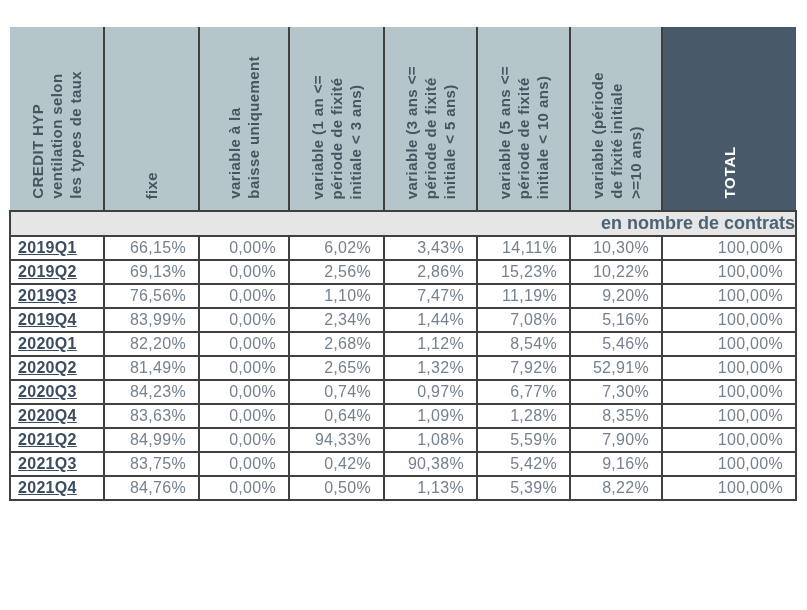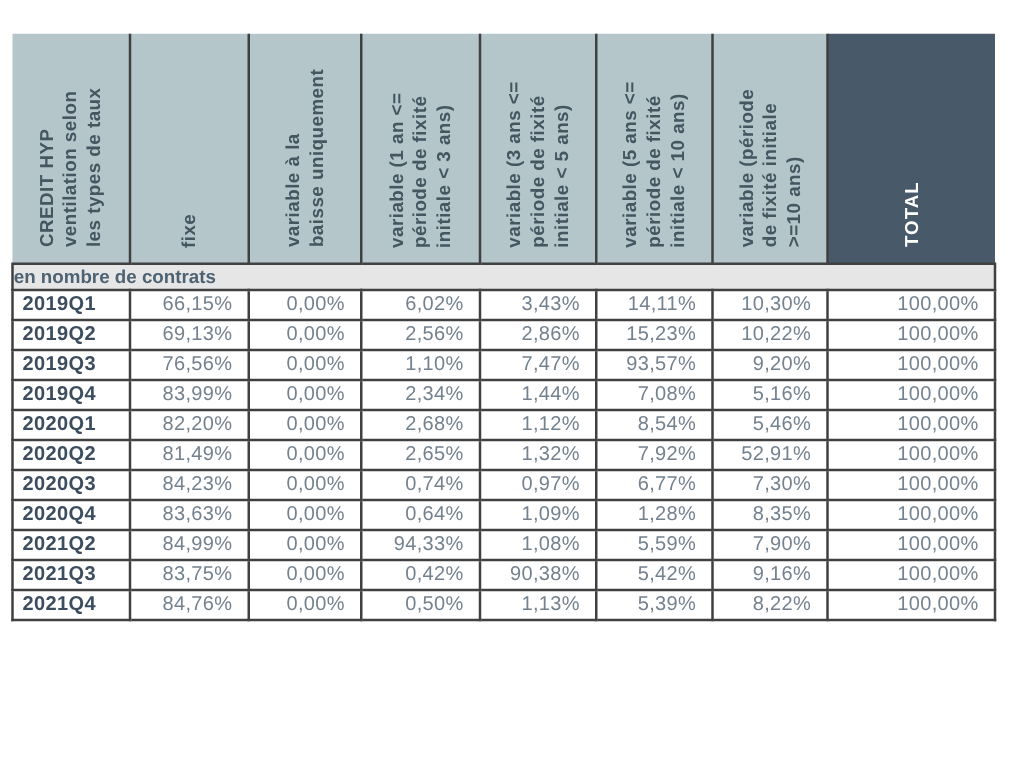--- a/index.html
+++ b/index.html
@@ -58,38 +58,39 @@
   }
   th.hdr.total-hdr .rot{
     color:var(--total-text);
     font-size:15px;
     letter-spacing:0.8px;
   }
   
   td.section{
     background:var(--section-bg);
     border:2px solid var(--border);
-    text-align:left;
+    text-align:right;
     font-weight:bold;
-    font-size:15px;
+    font-size:18px;
     color:var(--section-text);
     height:21px;
     padding:1px 0;
   }
   
   tbody th.quarter{
     border:2px solid var(--border);
     background:#ffffff;
     text-align:left;
     padding:2px 4px 2px 7px;
     font-weight:bold;
     font-size:16px;
     letter-spacing:0.3px;
     color:var(--quarter-text);
     height:23px;
+    text-decoration:underline;
   }
   tbody td.val{
     border:2px solid var(--border);
     background:#ffffff;
     text-align:right;
     padding:2px 12px 2px 4px;
     font-size:16px;
     letter-spacing:0.3px;
     color:var(--value-text);
     height:23px;
@@ -181,21 +182,21 @@
         <td class="val">15,23%</td>
         <td class="val">10,22%</td>
         <td class="val">100,00%</td>
       </tr>
       <tr>
         <th class="quarter">2019Q3</th>
         <td class="val">76,56%</td>
         <td class="val">0,00%</td>
         <td class="val">1,10%</td>
         <td class="val">7,47%</td>
-        <td class="val">93,57%</td>
+        <td class="val">11,19%</td>
         <td class="val">9,20%</td>
         <td class="val">100,00%</td>
       </tr>
       <tr>
         <th class="quarter">2019Q4</th>
         <td class="val">83,99%</td>
         <td class="val">0,00%</td>
         <td class="val">2,34%</td>
         <td class="val">1,44%</td>
         <td class="val">7,08%</td>

